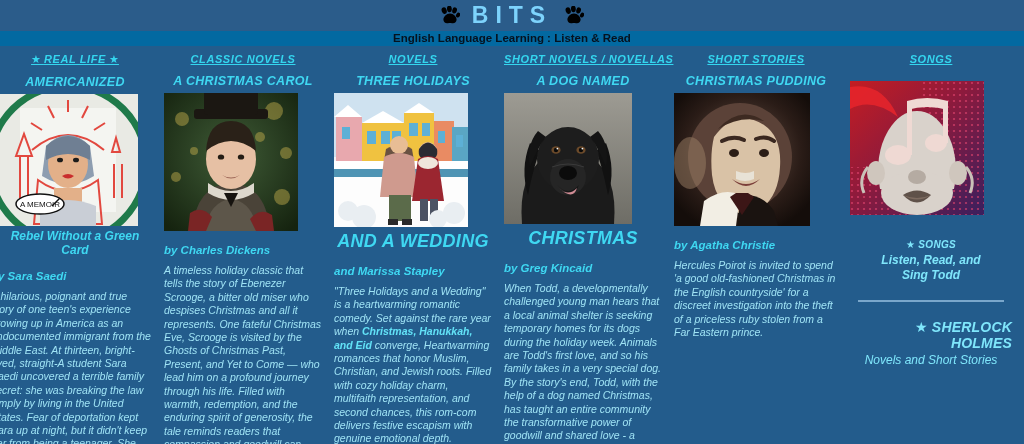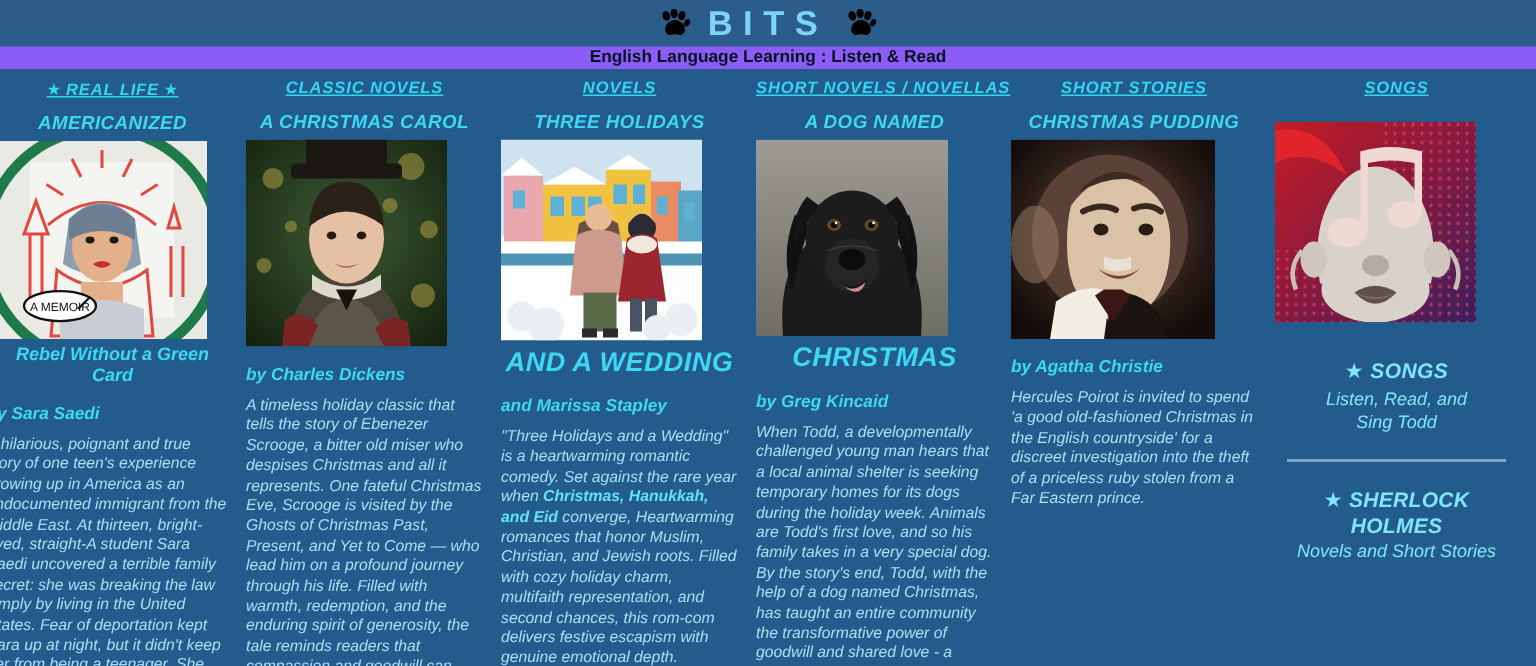--- a/index.html
+++ b/index.html
@@ -14,21 +14,21 @@
   .masthead{
     height:31px;background:#2b5c8a;display:flex;align-items:center;justify-content:center;
   }
   .brand{
     display:flex;align-items:center;gap:12px;
     color:#7dd3fc;font-size:23px;font-weight:bold;letter-spacing:6px;
   }
   .paw{display:inline-block;line-height:1;font-size:19px;color:#000;letter-spacing:0;}
   .brand-text{letter-spacing:7px;}
   .subbar{
-    height:15px;background:#8b5cf6;display:flex;align-items:center;justify-content:center;
+    height:15px;background:#0369a1;display:flex;align-items:center;justify-content:center;
   }
   .subbar .sub-text{
     color:#06121f;font-size:11.5px;font-weight:600;white-space:nowrap;line-height:15px;
   }
   .subbar .cap{font-weight:bold;}
 
   
   .columns{
     position:absolute;top:46px;left:0;width:1024px;height:444px;
     display:flex;
@@ -73,24 +73,24 @@
     color:#9fe3f5;font-size:10.5px;font-style:italic;line-height:13.4px;
     margin-top:7px;
   }
   .blurb b{color:#62e2f7;}
 
   
   .c1 .author,.c1 .blurb{margin-left:-7px;}
 
   
   .songs-block{margin-top:24px;text-align:center;}
-  .songs-title{color:#7fe6fb;font-size:14px;font-style:italic;font-weight:bold;letter-spacing:.3px;}
-  .songs-sub{color:#7fe6fb;font-size:12px;font-style:italic;font-weight:normal;margin-top:3px;line-height:15px;}
+  .songs-title{color:#7fe6fb;font-size:10px;font-style:italic;font-weight:bold;letter-spacing:.3px;}
+  .songs-sub{color:#7fe6fb;font-size:12px;font-style:italic;font-weight:bold;margin-top:3px;line-height:15px;}
   .divider{height:2px;background:#7aa7cb;margin:17px 8px 0 8px;}
-  .holmes-title{color:#7fe6fb;font-size:14px;font-style:italic;font-weight:bold;margin-top:17px;text-align:center;letter-spacing:.2px;}
+  .holmes-title{color:#7fe6fb;font-size:14px;font-style:italic;font-weight:bold;margin-top:17px;text-align:right;letter-spacing:.2px;}
   .holmes-sub{color:#7fe6fb;font-size:12px;font-style:italic;font-weight:normal;margin-top:2px;text-align:center;}
 
   svg{display:block;}
 </style>
 </head>
 <body>
 
 <div class="page">
 
   <div class="masthead">

